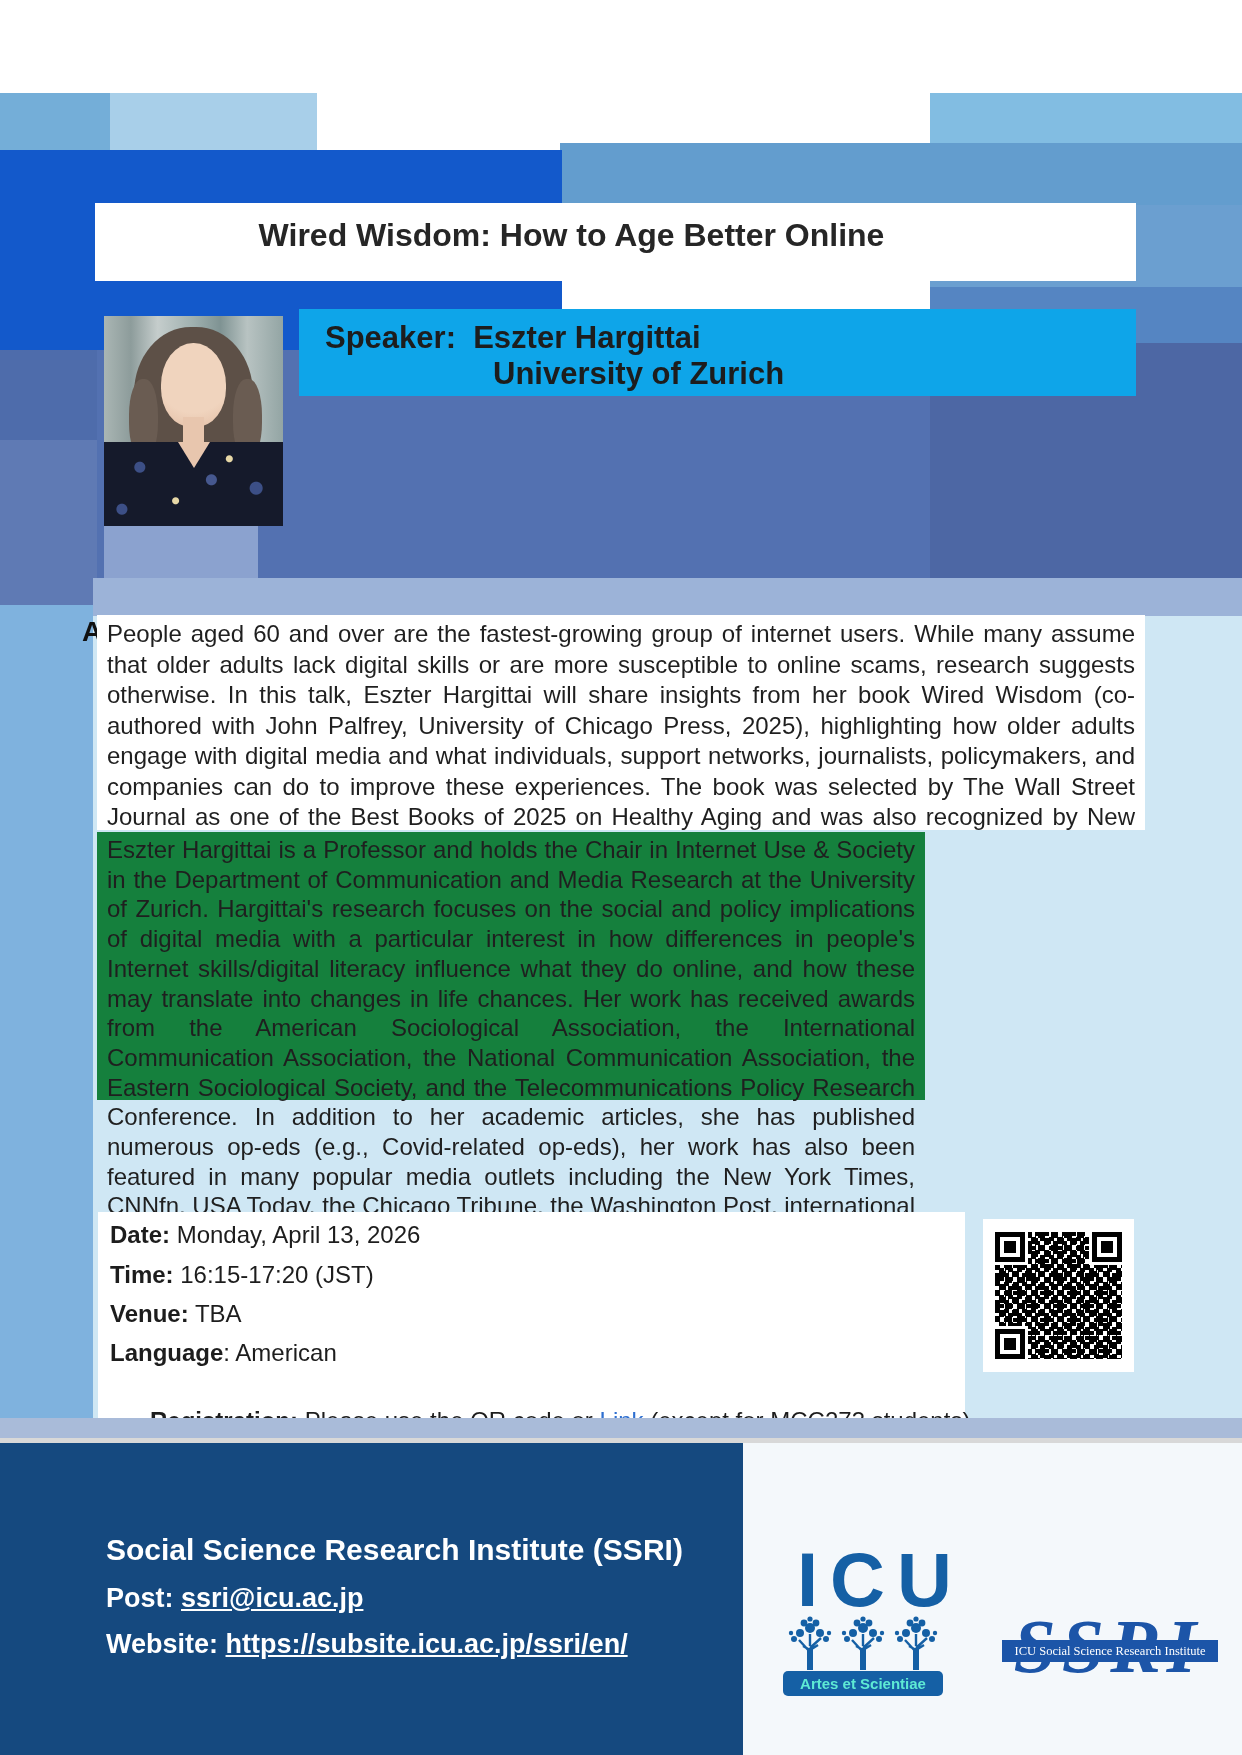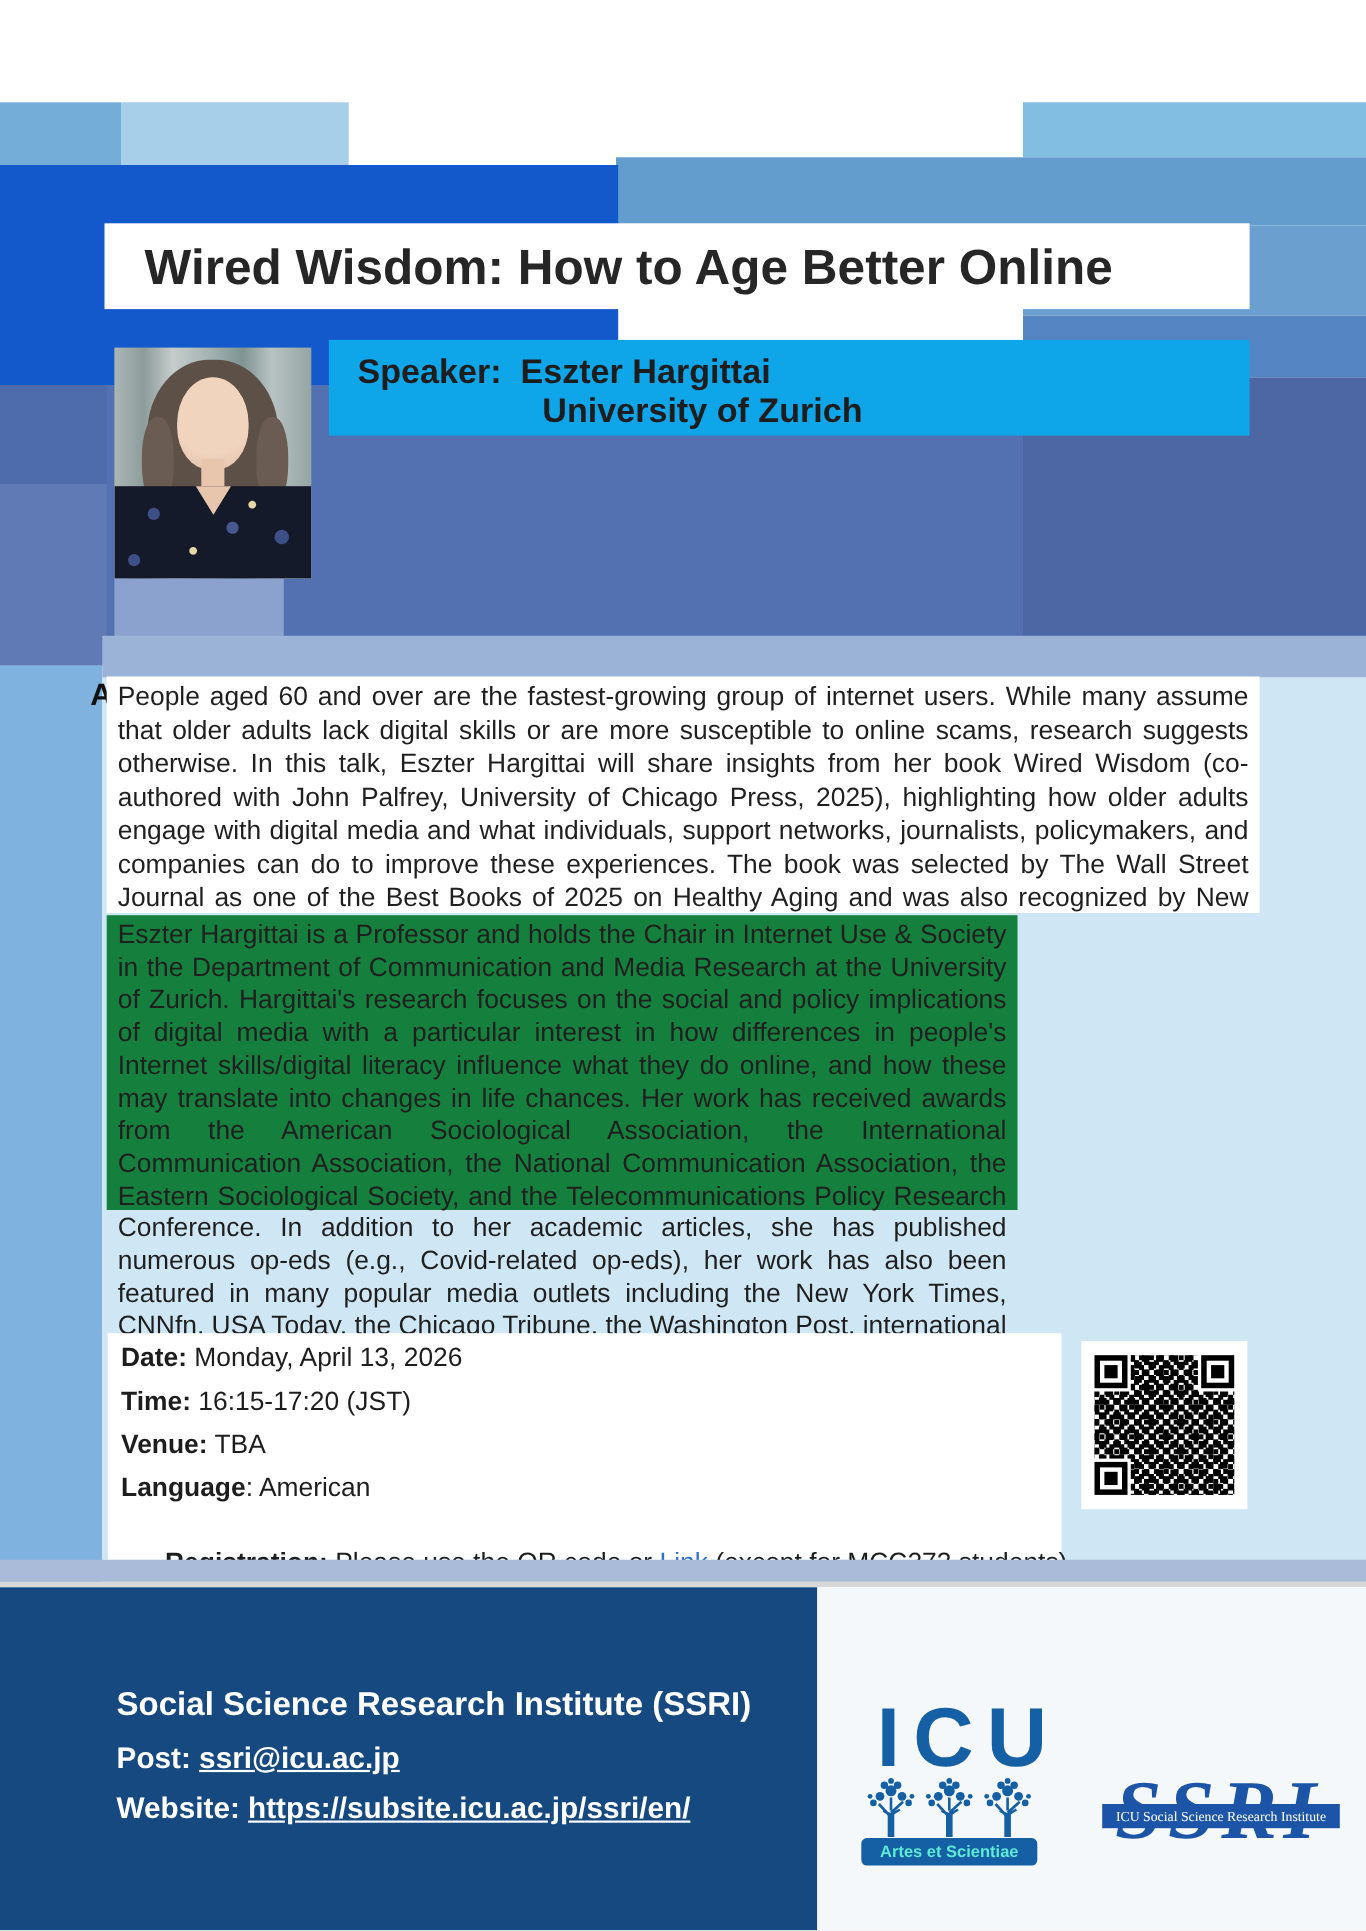--- a/index.html
+++ b/index.html
@@ -23,21 +23,21 @@
   .left-sky-col{left:0;top:605px;width:93px;height:833px;background:#7fb2de;}
   .pale-bg{left:93px;top:616px;width:1149px;height:822px;background:#cfe7f4;}
 
   
   .navy-box{left:317px;top:54px;width:613px;height:130px;background:#1e4a8b;}
   .navy-box .txt{position:absolute;left:0;right:0;top:58px;text-align:center;
       color:#ffffff;font-size:44px;letter-spacing:1px;white-space:nowrap;}
   .royal-box{left:0;top:150px;width:562px;height:200px;background:#1359cb;}
   .title-bar{left:95px;top:203px;width:1041px;height:78px;background:#ffffff;}
   .title-bar .txt{position:absolute;left:0;right:88px;top:14px;text-align:center;
-      font-weight:bold;font-size:45px;color:#262626;white-space:nowrap;}
+      font-weight:bold;font-size:32px;color:#262626;white-space:nowrap;}
   .speaker-box{left:299px;top:309px;width:837px;height:87px;background:#0ea5e9;}
   .speaker-line{position:absolute;white-space:pre;font-weight:bold;font-size:31px;color:#1d1d1d;}
   .sl1{left:26px;top:11px;}
   .sl2{left:194px;top:47px;}
 
   
   .photo{left:104px;top:316px;width:179px;height:210px;overflow:hidden;
      background:linear-gradient(90deg,#aab6b4 0%,#8d9c9b 15%,#c5cdcc 30%,#9fb0af 50%,#7f9393 65%,#b8c3c2 80%,#93a5a4 100%);}
   .hair{position:absolute;left:17%;top:5%;width:66%;height:66%;background:#5d5047;
      border-radius:48% 48% 42% 42%;}

